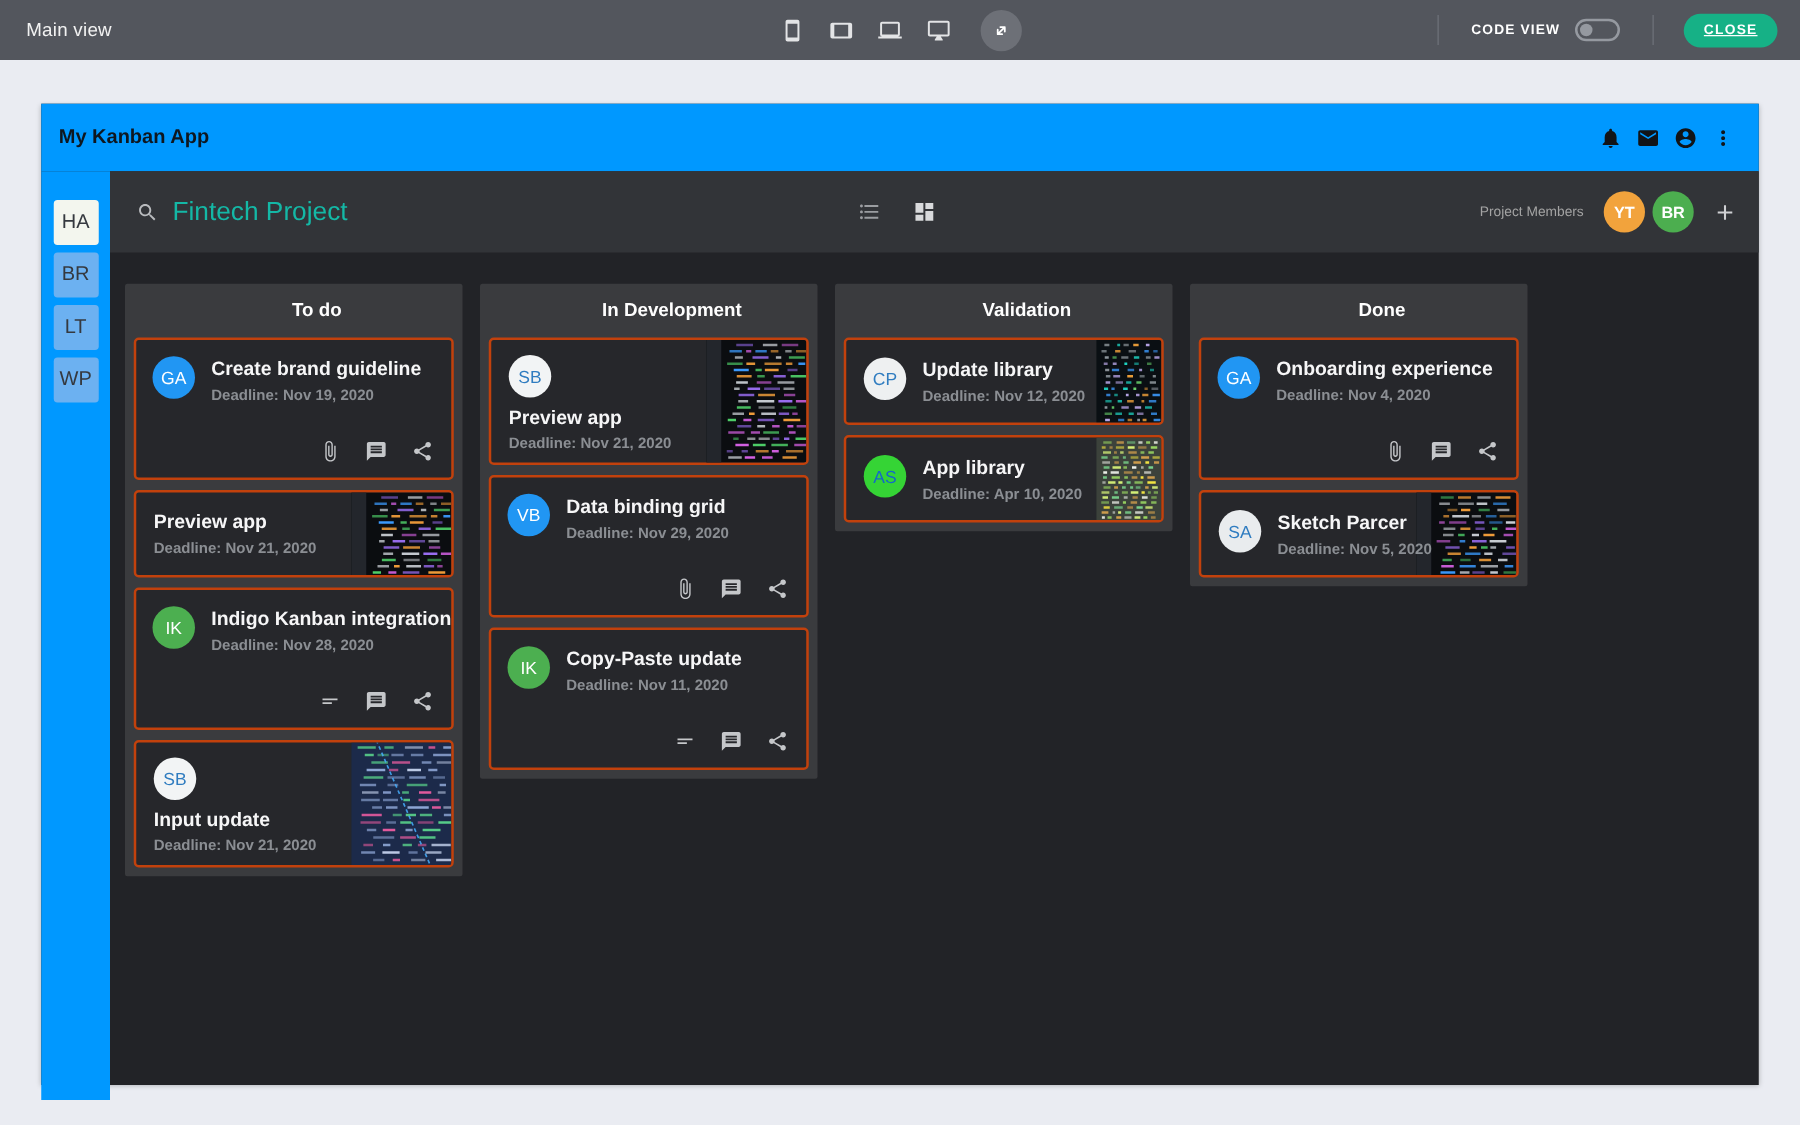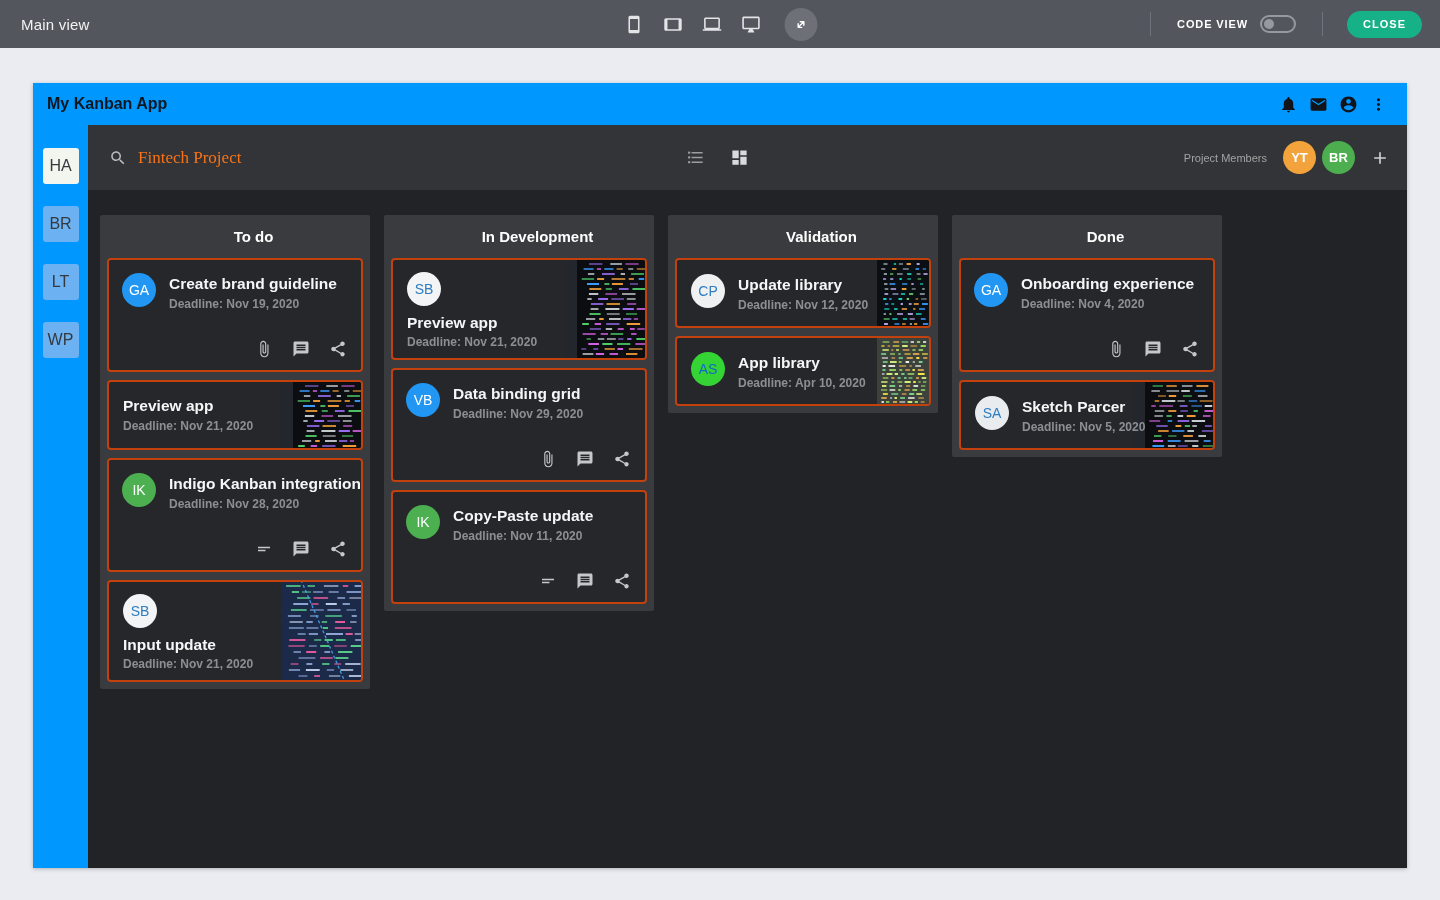--- a/index.html
+++ b/index.html
@@ -21,44 +21,44 @@
   .expand-btn svg { width:17px; height:17px; }
   .topbar-right { margin-left:auto; display:flex; align-items:center; margin-right:18px; }
   .vdiv { width:1px; height:24px; background:#6f727a; }
   .codeview-label { color:#fff; font-size:11px; font-weight:bold; letter-spacing:.9px; margin:0 12px 0 26px; }
   .toggle { width:36px; height:18px; border:2px solid #9599a0; border-radius:10px;
     position:relative; margin-right:26px; cursor:pointer; }
   .toggle .knob { position:absolute; left:2px; top:2px; width:10px; height:10px;
     border-radius:50%; background:#9599a0; }
   .close-btn { margin-left:24px; min-width:67px; height:27px; border:none; border-radius:14px;
     background:#16b186; color:#fff; font-size:11px; font-weight:bold; letter-spacing:1px;
-    font-family:"Liberation Sans", sans-serif; cursor:pointer; padding:0 16px; }
+    font-family:"Liberation Sans", sans-serif; cursor:pointer; padding:0 16px;text-decoration:underline; }
 
   
   .app-window { position:absolute; left:33px; top:83px; width:1374px; height:785px;
     background:#222327; box-shadow:0 1px 4px rgba(0,0,0,.25); }
-  .app-header { height:42px; background:#0098ff; display:flex; align-items:center; }
+  .app-header { height:54px; background:#0098ff; display:flex; align-items:center; }
   .app-title { color:#0e1720; font-size:16px; font-weight:bold; margin-left:14px; }
   .app-header-icons { margin-left:auto; margin-right:18px; display:flex; align-items:center; gap:9px; }
   .hdr-icon { width:21px; height:21px; color:#111418; display:flex; align-items:center;
     justify-content:center; cursor:pointer; }
   .hdr-icon svg { width:19px; height:19px; }
 
   .app-body { display:flex; height:743px; }
   .side-rail { width:55px; background:#0098ff; display:flex; flex-direction:column;
-    align-items:center; padding-top:23px; gap:22px; }
+    align-items:center; padding-top:23px; gap:6px; }
   .rail-avatar { width:36px; height:36px; border-radius:3px; background:#6cb1f1; color:#35393f;
     font-size:16px; display:flex; align-items:center; justify-content:center; cursor:pointer; }
   .rail-avatar.active { background:#f3f6ee; }
 
   .main { flex:1; display:flex; flex-direction:column; position:relative; }
   .toolbar { height:65px; background:#323438; display:flex; align-items:center; position:relative; }
   .search-icon { width:18px; height:18px; color:#b9bbbe; margin-left:21px; }
-  .search-input { background:transparent; border:none; outline:none; color:#f97316;
-    font-size:17px; margin-left:11px; width:330px; font-family:Liberation Serif, serif; }
+  .search-input { background:transparent; border:none; outline:none; color:#14b8a6;
+    font-size:21px; margin-left:11px; width:330px; font-family:Liberation Sans, sans-serif; }
   .view-toggle { position:absolute; left:598px; display:flex; align-items:center; gap:25px; }
   .view-btn { width:19px; height:19px; color:#9b9da1; cursor:pointer; }
   .view-btn.active { color:#d9dadc; }
   .view-btn svg { width:19px; height:19px; }
   .members { margin-left:auto; display:flex; align-items:center; margin-right:17px; }
   .members-label { color:#a3a3a3; font-size:11px; margin-right:16px; }
   .member-avatar { width:33px; height:33px; border-radius:50%; color:#fff; font-size:13px;
     font-weight:bold; display:flex; align-items:center; justify-content:center; margin-right:6px; cursor:pointer; }
   .add-member { width:20px; height:20px; color:#cfd0d3; margin-left:9px; cursor:pointer; }
 

